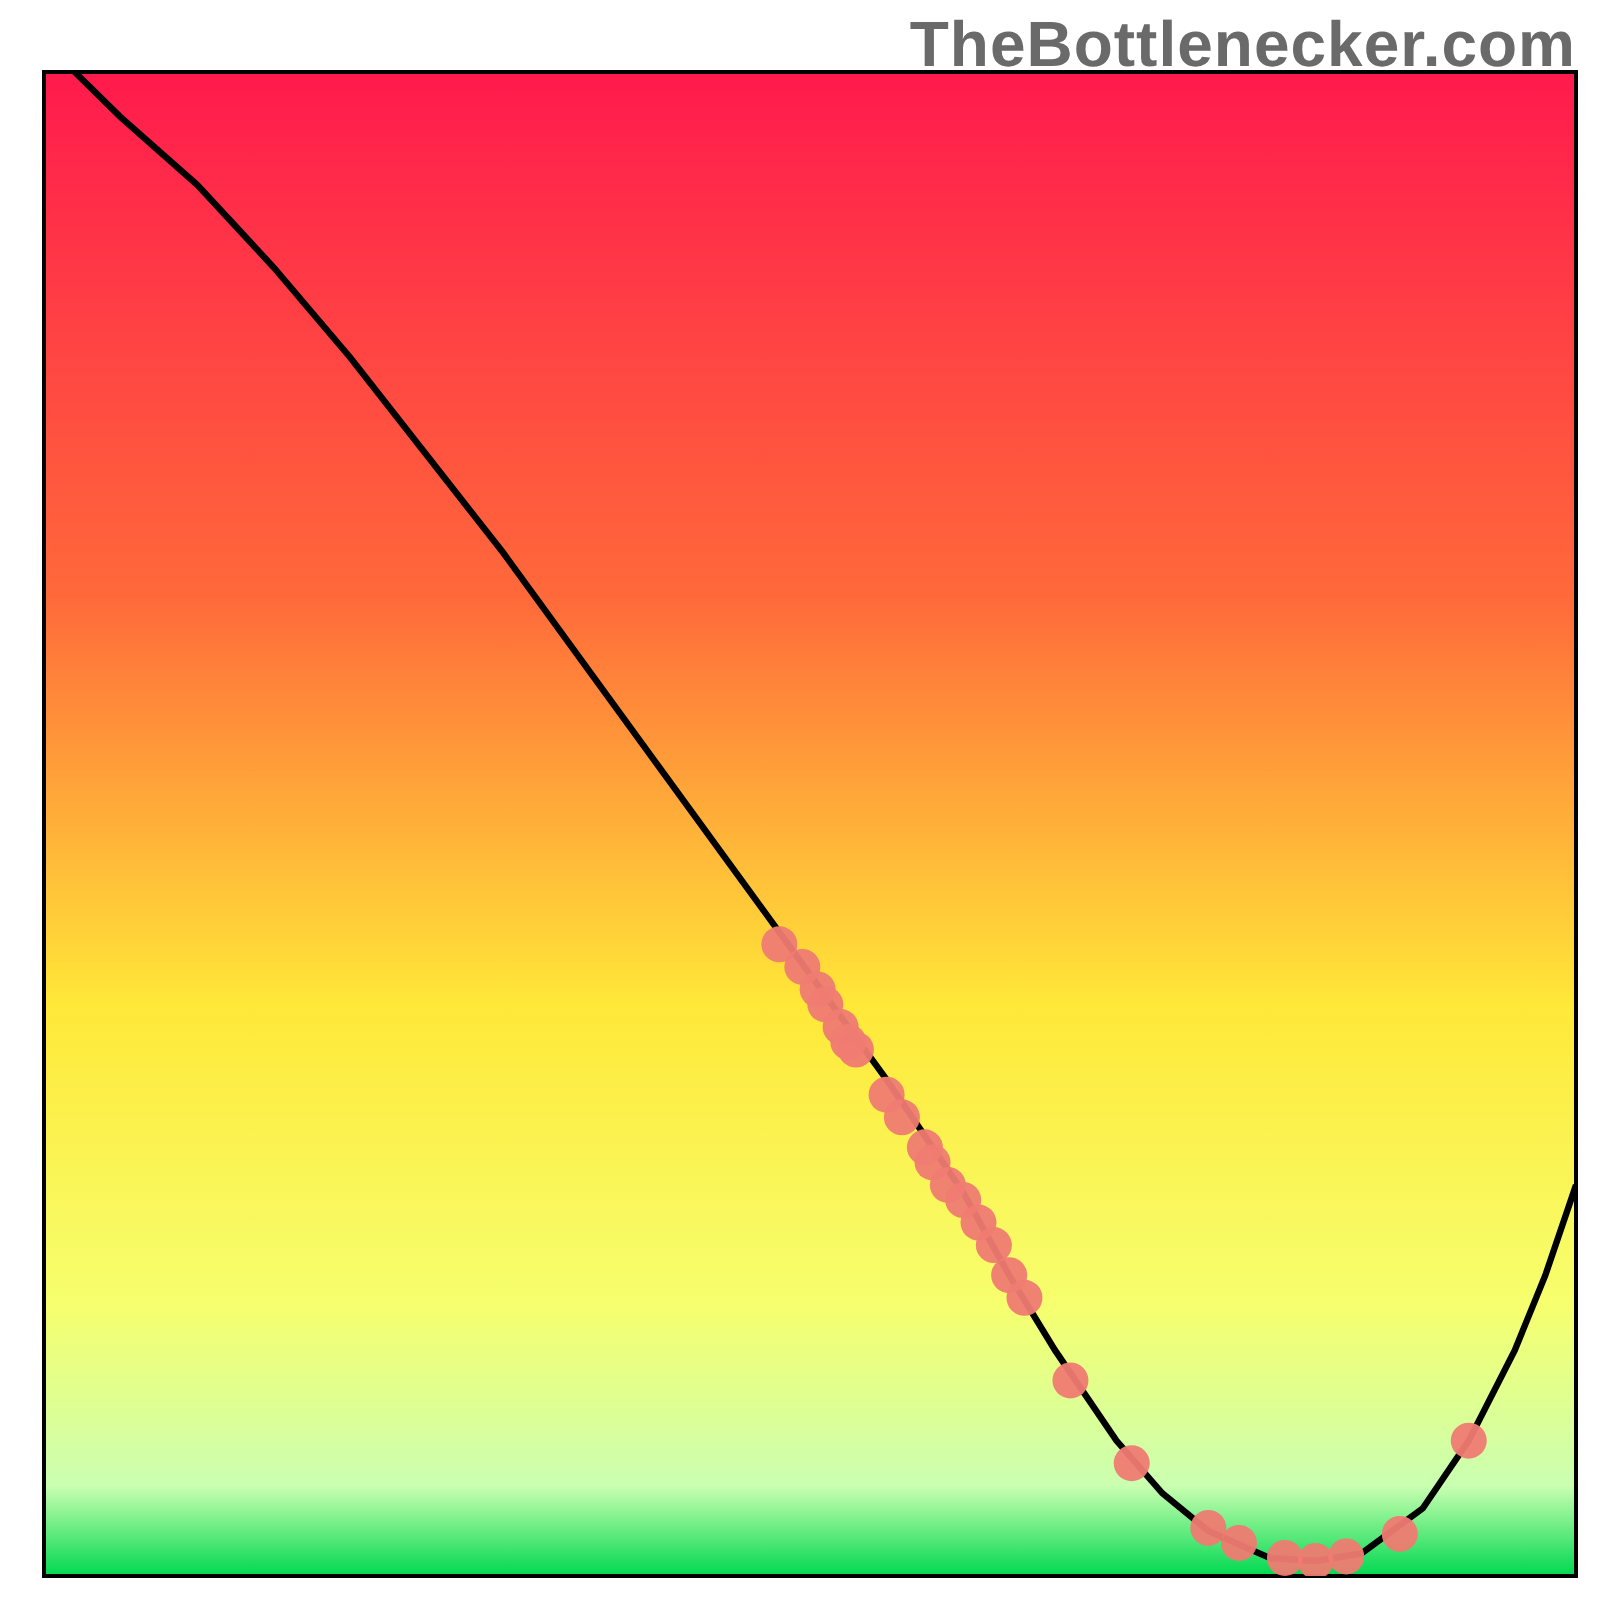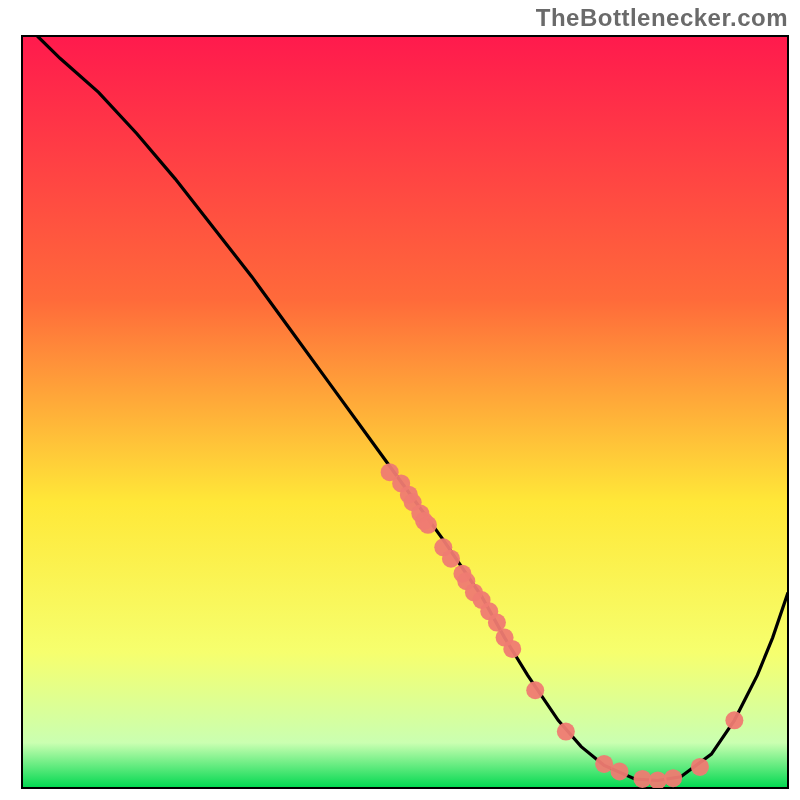--- a/index.html
+++ b/index.html
@@ -13,21 +13,21 @@
   }
   .chart-wrap {
     position: relative;
     width: 800px;
     height: 800px;
   }
   .watermark {
     position: absolute;
     top: 4px;
     right: 12px;
-    font-size: 24px;
+    font-size: 32px;
     font-weight: bold;
     color: #6a6a6a;
     letter-spacing: 0.5px;
     z-index: 30;
   }
   svg.plot {
     position: absolute;
     top: 0;
     left: 0;
     width: 800px;

